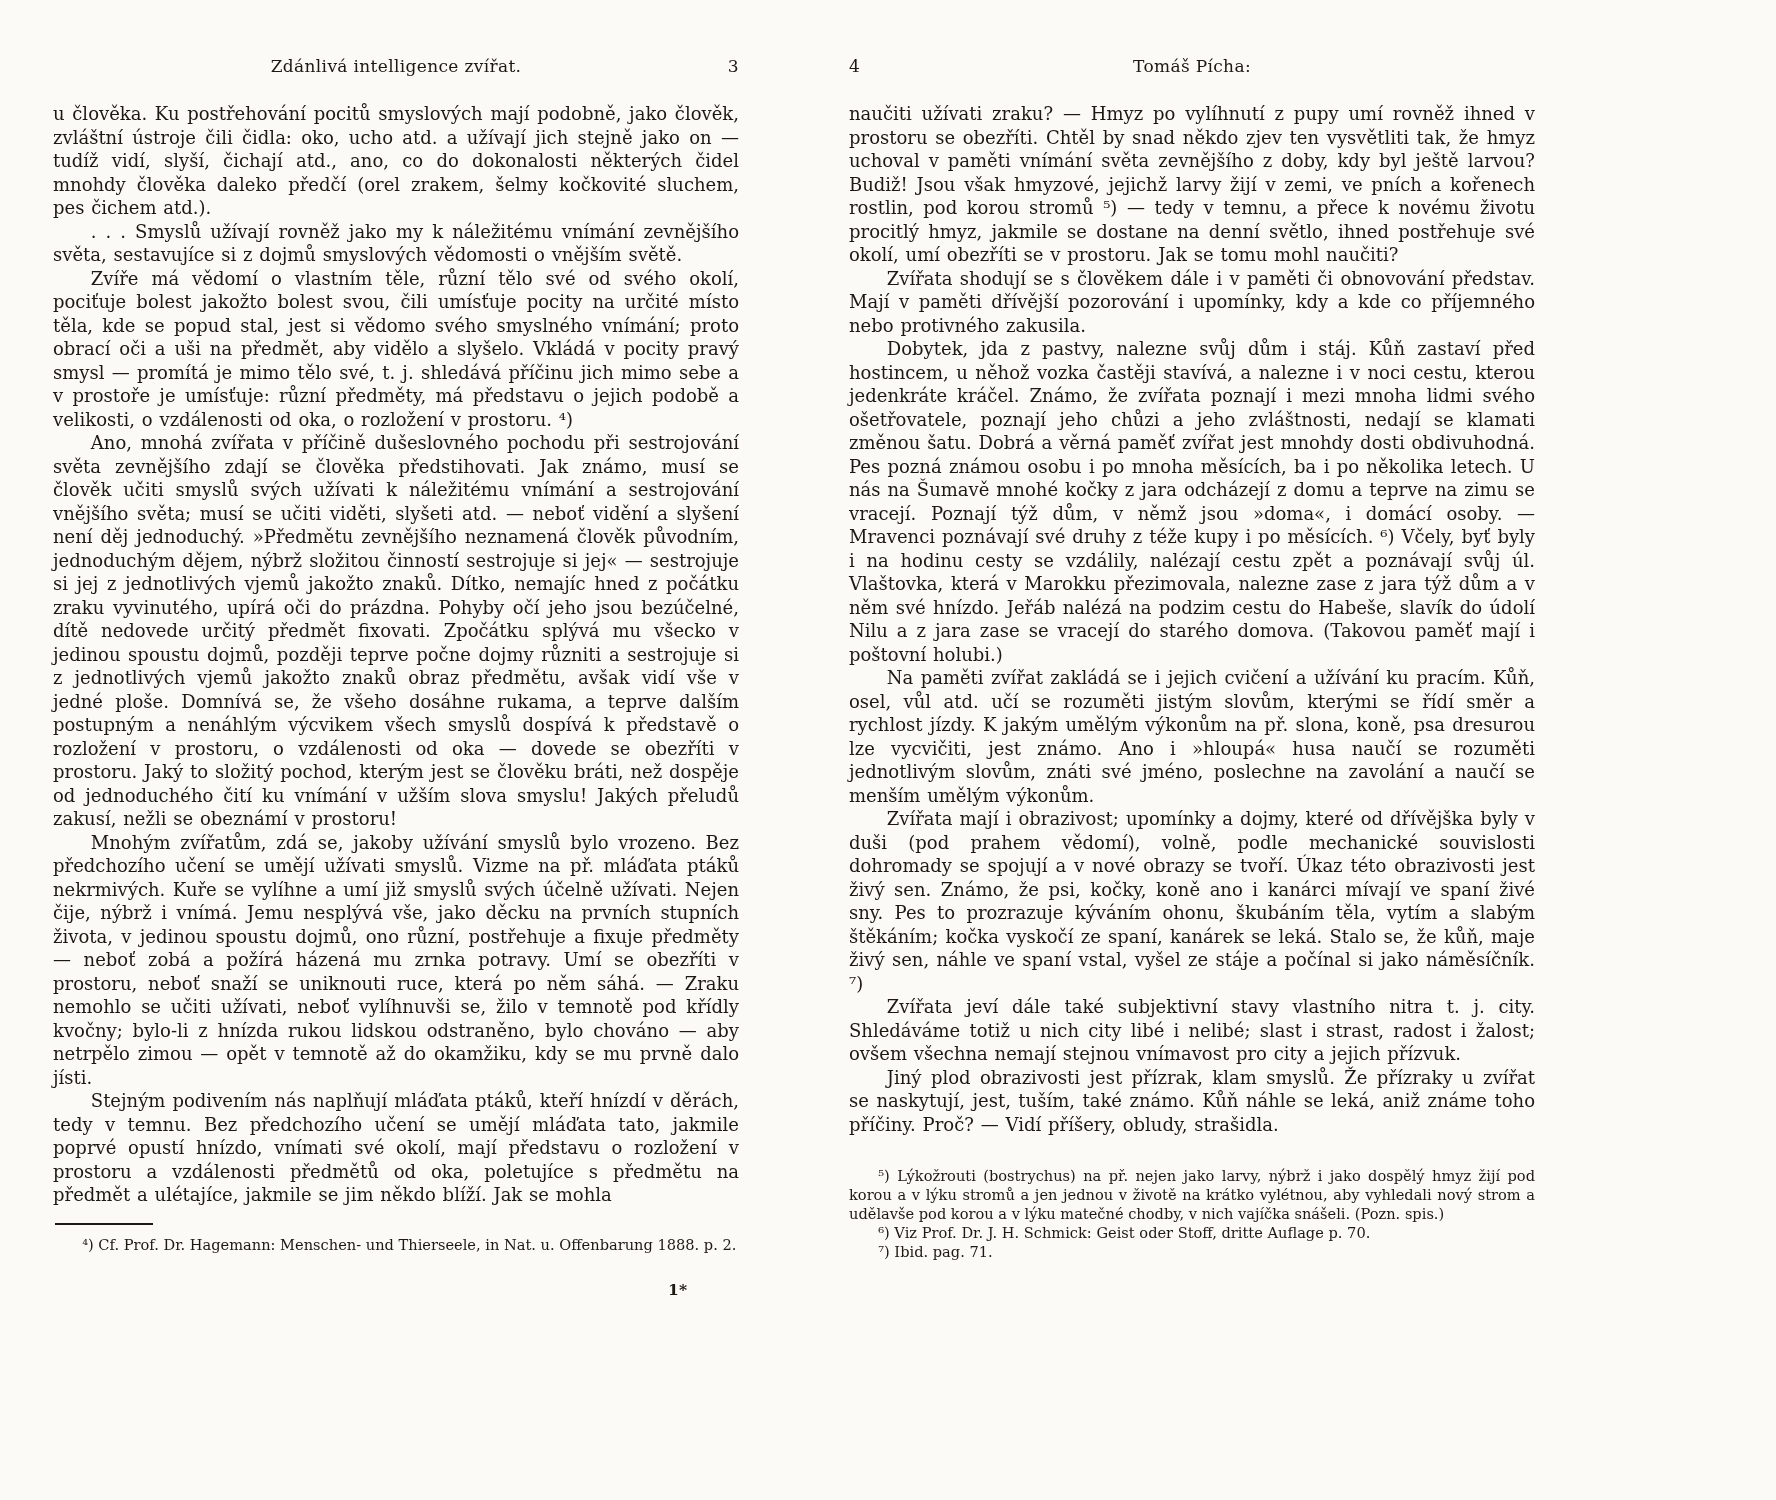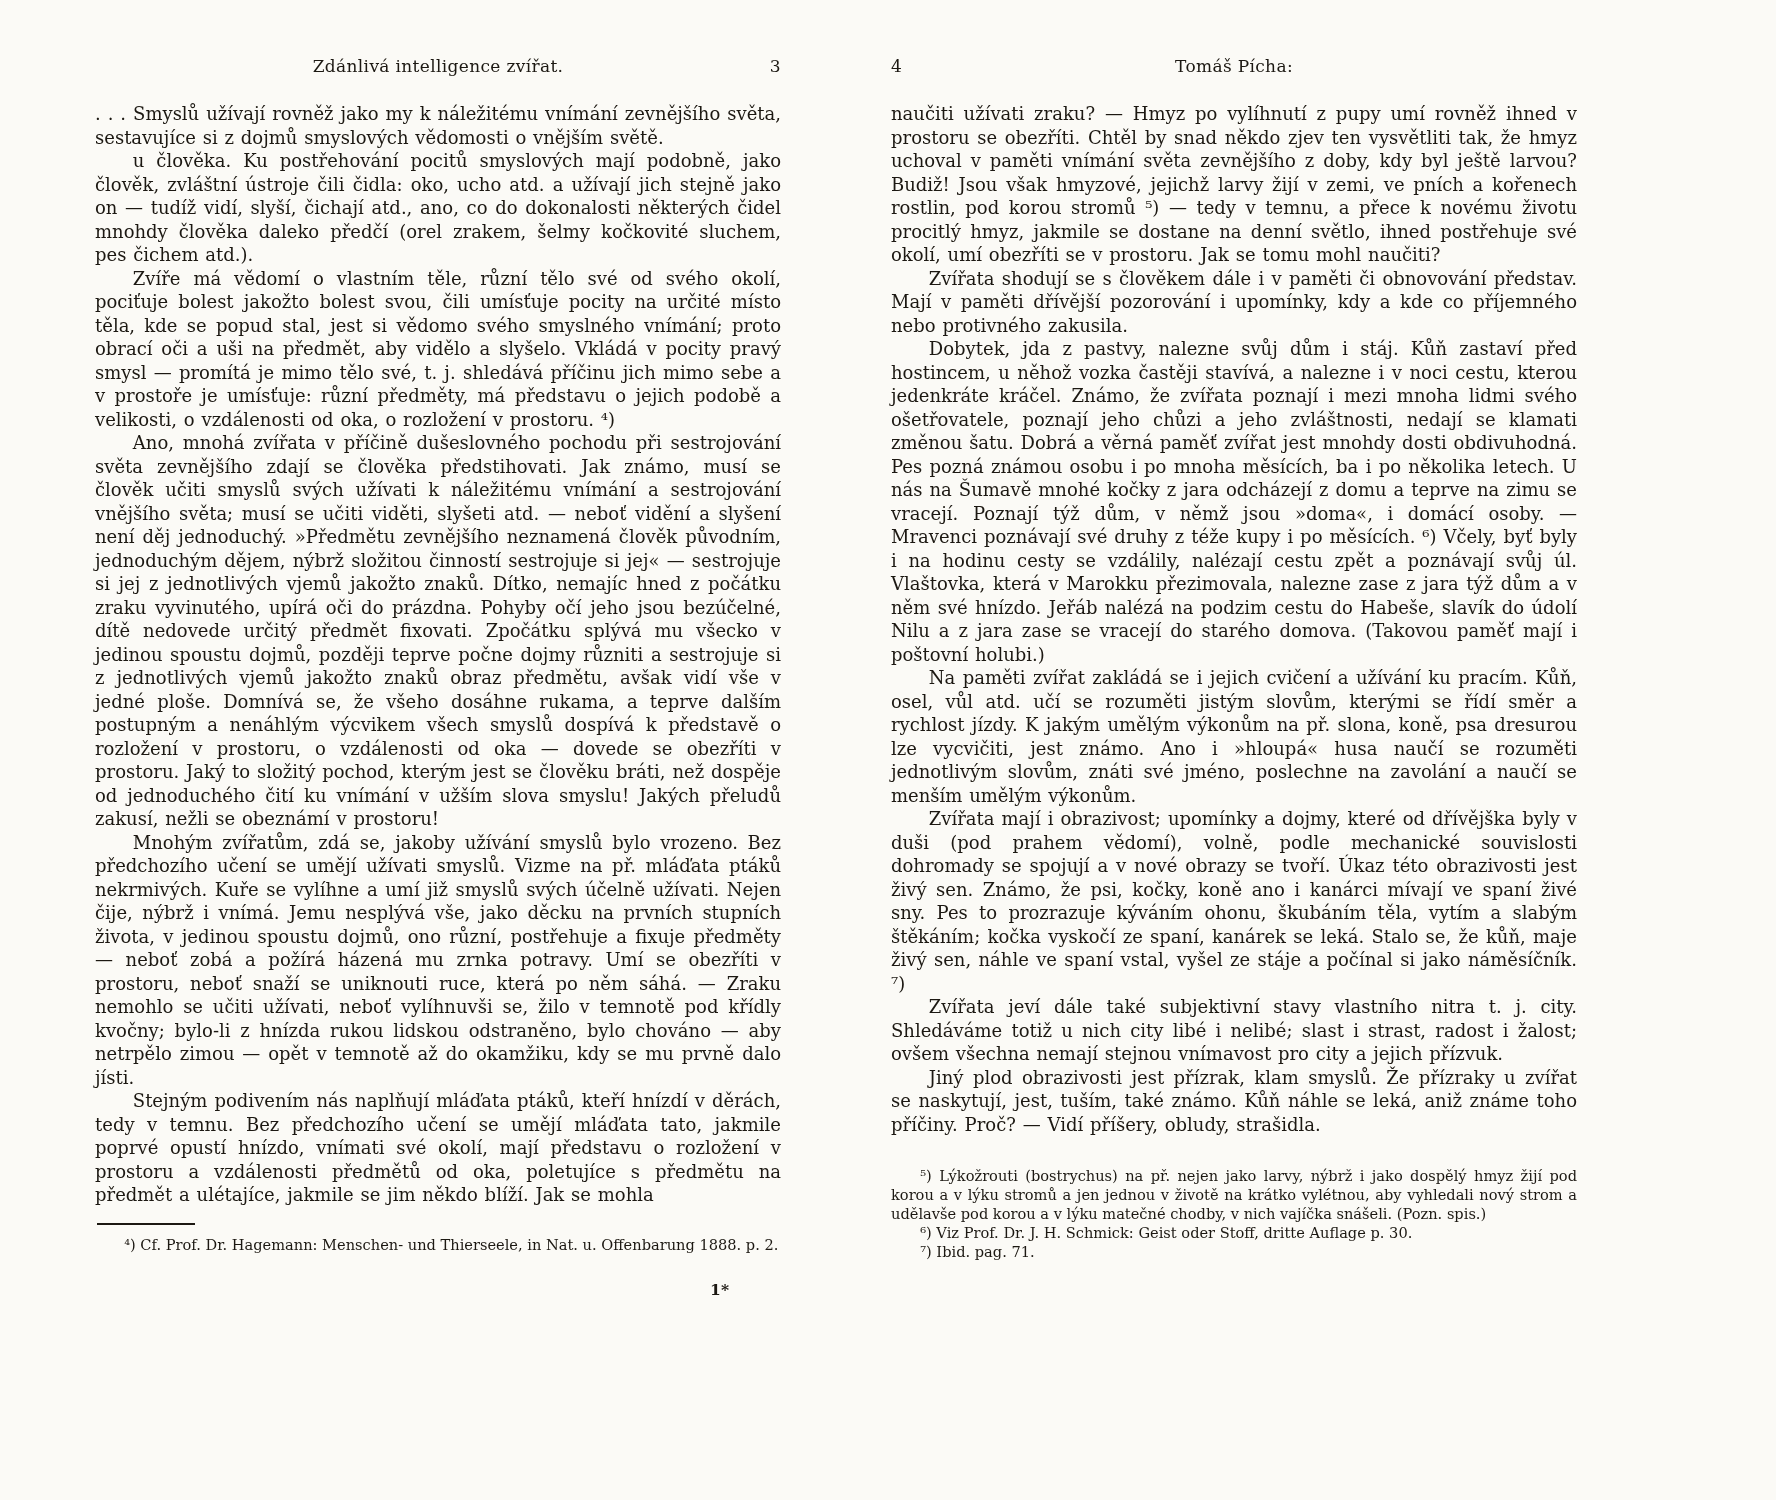--- a/index.html
+++ b/index.html
@@ -7,21 +7,21 @@
   body {
     background: #fbfaf6;
     color: #1c1812;
     font-family: "DejaVu Serif", "Liberation Serif", serif;
     overflow: hidden;
   }
   .spread {
     display: flex;
     width: 1776px;
     height: 1500px;
-    padding: 56px 56px 0 95px;
+    padding: 56px 56px 0 53px;
     gap: 110px;
   }
   .page {
     width: 686px;
     display: flex;
     flex-direction: column;
   }
   .page-header {
     display: flex;
     align-items: baseline;
@@ -66,22 +66,22 @@
 
 <div class="spread">
 
   <section class="page">
     <header class="page-header">
       <span class="h-side"></span>
       <span class="h-center">Zdánlivá intelligence zvířat.</span>
       <span class="h-side h-right">3</span>
     </header>
     <div class="page-body">
+        <p>u člověka. Ku postřehování pocitů smyslových mají podobně, jako člověk, zvláštní ústroje čili čidla: oko, ucho atd. a užívají jich stejně jako on — tudíž vidí, slyší, čichají atd., ano, co do dokonalosti některých čidel mnohdy člověka daleko předčí (orel zrakem, šelmy kočkovité sluchem, pes čichem atd.).</p>
         <p>. . . Smyslů užívají rovněž jako my k náležitému vnímání zevnějšího světa, sestavujíce si z dojmů smyslových vědomosti o vnějším světě.</p>
-        <p>u člověka. Ku postřehování pocitů smyslových mají podobně, jako člověk, zvláštní ústroje čili čidla: oko, ucho atd. a užívají jich stejně jako on — tudíž vidí, slyší, čichají atd., ano, co do dokonalosti některých čidel mnohdy člověka daleko předčí (orel zrakem, šelmy kočkovité sluchem, pes čichem atd.).</p>
         <p>Zvíře má vědomí o vlastním těle, různí tělo své od svého okolí, pociťuje bolest jakožto bolest svou, čili umísťuje pocity na určité místo těla, kde se popud stal, jest si vědomo svého smyslného vnímání; proto obrací oči a uši na předmět, aby vidělo a slyšelo. Vkládá v pocity pravý smysl — promítá je mimo tělo své, t. j. shledává příčinu jich mimo sebe a v prostoře je umísťuje: různí předměty, má představu o jejich podobě a velikosti, o vzdálenosti od oka, o rozložení v prostoru. ⁴)</p>
         <p>Ano, mnohá zvířata v příčině dušeslovného pochodu při sestrojování světa zevnějšího zdají se člověka předstihovati. Jak známo, musí se člověk učiti smyslů svých užívati k náležitému vnímání a sestrojování vnějšího světa; musí se učiti viděti, slyšeti atd. — neboť vidění a slyšení není děj jednoduchý. »Předmětu zevnějšího neznamená člověk původním, jednoduchým dějem, nýbrž složitou činností sestrojuje si jej« — sestrojuje si jej z jednotlivých vjemů jakožto znaků. Dítko, nemajíc hned z počátku zraku vyvinutého, upírá oči do prázdna. Pohyby očí jeho jsou bezúčelné, dítě nedovede určitý předmět fixovati. Zpočátku splývá mu všecko v jedinou spoustu dojmů, později teprve počne dojmy různiti a sestrojuje si z jednotlivých vjemů jakožto znaků obraz předmětu, avšak vidí vše v jedné ploše. Domnívá se, že všeho dosáhne rukama, a teprve dalším postupným a nenáhlým výcvikem všech smyslů dospívá k představě o rozložení v prostoru, o vzdálenosti od oka — dovede se obezříti v prostoru. Jaký to složitý pochod, kterým jest se člověku bráti, než dospěje od jednoduchého čití ku vnímání v užším slova smyslu! Jakých přeludů zakusí, nežli se obeznámí v prostoru!</p>
         <p>Mnohým zvířatům, zdá se, jakoby užívání smyslů bylo vrozeno. Bez předchozího učení se umějí užívati smyslů. Vizme na př. mláďata ptáků nekrmivých. Kuře se vylíhne a umí již smyslů svých účelně užívati. Nejen čije, nýbrž i vnímá. Jemu nesplývá vše, jako děcku na prvních stupních života, v jedinou spoustu dojmů, ono různí, postřehuje a fixuje předměty — neboť zobá a požírá házená mu zrnka potravy. Umí se obezříti v prostoru, neboť snaží se uniknouti ruce, která po něm sáhá. — Zraku nemohlo se učiti užívati, neboť vylíhnuvši se, žilo v temnotě pod křídly kvočny; bylo-li z hnízda rukou lidskou odstraněno, bylo chováno — aby netrpělo zimou — opět v temnotě až do okamžiku, kdy se mu prvně dalo jísti.</p>
         <p>Stejným podivením nás naplňují mláďata ptáků, kteří hnízdí v děrách, tedy v temnu. Bez předchozího učení se umějí mláďata tato, jakmile poprvé opustí hnízdo, vnímati své okolí, mají představu o rozložení v prostoru a vzdálenosti předmětů od oka, poletujíce s předmětu na předmět a ulétajíce, jakmile se jim někdo blíží. Jak se mohla</p>
       </div>
     <div class="footnote-rule"></div>
     <div class="footnotes">
         <p>⁴) Cf. Prof. Dr. Hagemann: Menschen- und Thierseele, in Nat. u. Offenbarung 1888. p. 2.</p>
       </div>
     <div class="signature-mark">1*</div>
@@ -97,18 +97,18 @@
         <p>naučiti užívati zraku? — Hmyz po vylíhnutí z pupy umí rovněž ihned v prostoru se obezříti. Chtěl by snad někdo zjev ten vysvětliti tak, že hmyz uchoval v paměti vnímání světa zevnějšího z doby, kdy byl ještě larvou? Budiž! Jsou však hmyzové, jejichž larvy žijí v zemi, ve pních a kořenech rostlin, pod korou stromů ⁵) — tedy v temnu, a přece k novému životu procitlý hmyz, jakmile se dostane na denní světlo, ihned postřehuje své okolí, umí obezříti se v prostoru. Jak se tomu mohl naučiti?</p>
         <p>Zvířata shodují se s člověkem dále i v paměti či obnovování představ. Mají v paměti dřívější pozorování i upomínky, kdy a kde co příjemného nebo protivného zakusila.</p>
         <p>Dobytek, jda z pastvy, nalezne svůj dům i stáj. Kůň zastaví před hostincem, u něhož vozka častěji stavívá, a nalezne i v noci cestu, kterou jedenkráte kráčel. Známo, že zvířata poznají i mezi mnoha lidmi svého ošetřovatele, poznají jeho chůzi a jeho zvláštnosti, nedají se klamati změnou šatu. Dobrá a věrná paměť zvířat jest mnohdy dosti obdivuhodná. Pes pozná známou osobu i po mnoha měsících, ba i po několika letech. U nás na Šumavě mnohé kočky z jara odcházejí z domu a teprve na zimu se vracejí. Poznají týž dům, v němž jsou »doma«, i domácí osoby. — Mravenci poznávají své druhy z téže kupy i po měsících. ⁶) Včely, byť byly i na hodinu cesty se vzdálily, nalézají cestu zpět a poznávají svůj úl. Vlaštovka, která v Marokku přezimovala, nalezne zase z jara týž dům a v něm své hnízdo. Jeřáb nalézá na podzim cestu do Habeše, slavík do údolí Nilu a z jara zase se vracejí do starého domova. (Takovou paměť mají i poštovní holubi.)</p>
         <p>Na paměti zvířat zakládá se i jejich cvičení a užívání ku pracím. Kůň, osel, vůl atd. učí se rozuměti jistým slovům, kterými se řídí směr a rychlost jízdy. K jakým umělým výkonům na př. slona, koně, psa dresurou lze vycvičiti, jest známo. Ano i »hloupá« husa naučí se rozuměti jednotlivým slovům, znáti své jméno, poslechne na zavolání a naučí se menším umělým výkonům.</p>
         <p>Zvířata mají i obrazivost; upomínky a dojmy, které od dřívějška byly v duši (pod prahem vědomí), volně, podle mechanické souvislosti dohromady se spojují a v nové obrazy se tvoří. Úkaz této obrazivosti jest živý sen. Známo, že psi, kočky, koně ano i kanárci mívají ve spaní živé sny. Pes to prozrazuje kýváním ohonu, škubáním těla, vytím a slabým štěkáním; kočka vyskočí ze spaní, kanárek se leká. Stalo se, že kůň, maje živý sen, náhle ve spaní vstal, vyšel ze stáje a počínal si jako náměsíčník. ⁷)</p>
         <p>Zvířata jeví dále také subjektivní stavy vlastního nitra t. j. city. Shledáváme totiž u nich city libé i nelibé; slast i strast, radost i žalost; ovšem všechna nemají stejnou vnímavost pro city a jejich přízvuk.</p>
         <p>Jiný plod obrazivosti jest přízrak, klam smyslů. Že přízraky u zvířat se naskytují, jest, tuším, také známo. Kůň náhle se leká, aniž známe toho příčiny. Proč? — Vidí příšery, obludy, strašidla.</p>
       </div>
     <div class="footnotes footnotes-right">
         <p>⁵) Lýkožrouti (bostrychus) na př. nejen jako larvy, nýbrž i jako dospělý hmyz žijí pod korou a v lýku stromů a jen jednou v životě na krátko vylétnou, aby vyhledali nový strom a udělavše pod korou a v lýku matečné chodby, v nich vajíčka snášeli. (Pozn. spis.)</p>
-        <p>⁶) Viz Prof. Dr. J. H. Schmick: Geist oder Stoff, dritte Auflage p. 30.</p>
+        <p>⁶) Viz Prof. Dr. J. H. Schmick: Geist oder Stoff, dritte Auflage p. 70.</p>
         <p>⁷) Ibid. pag. 71.</p>
       </div>
   </section>
 
 </div>
 
 </body></html>

